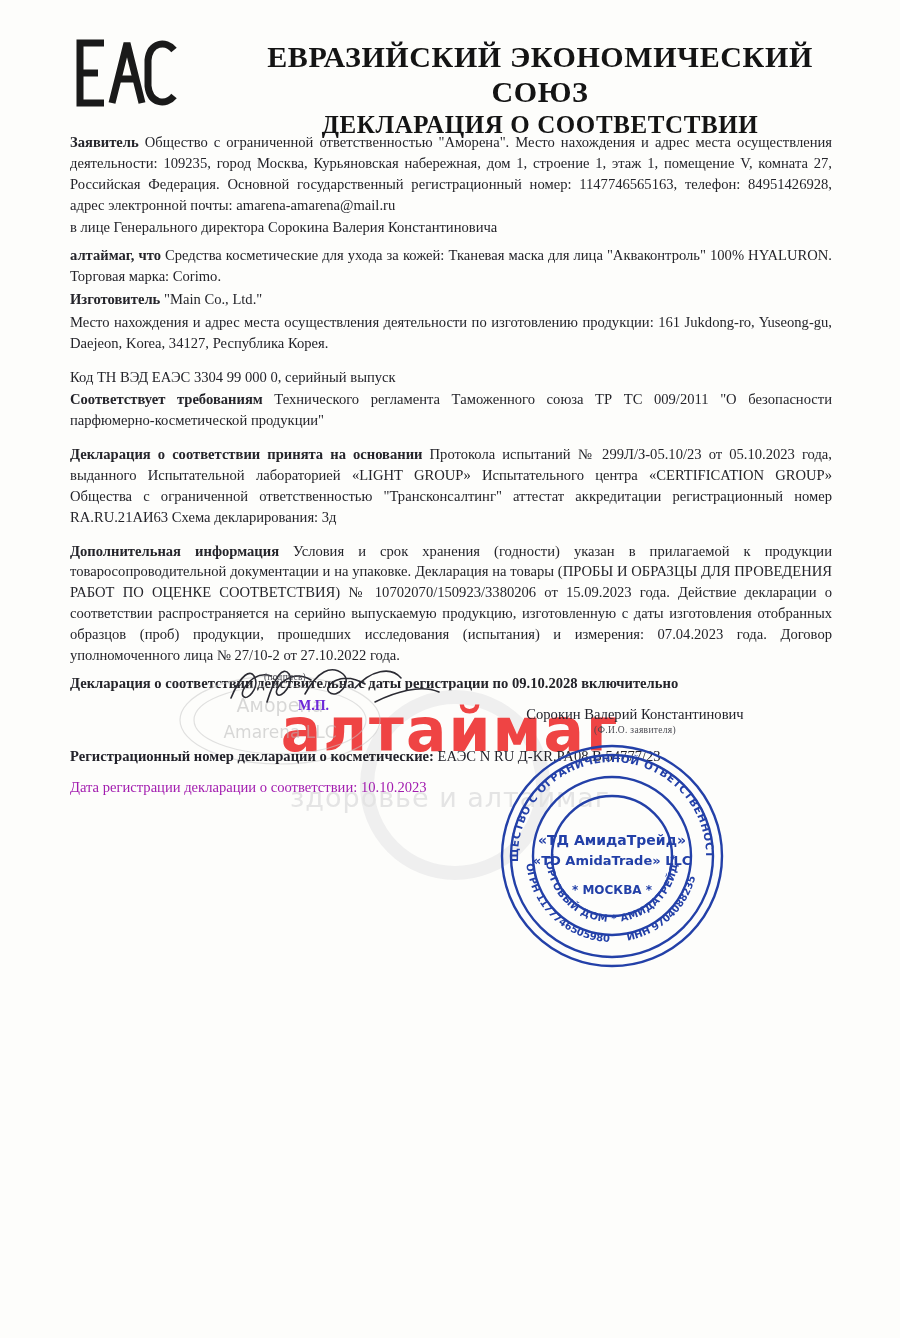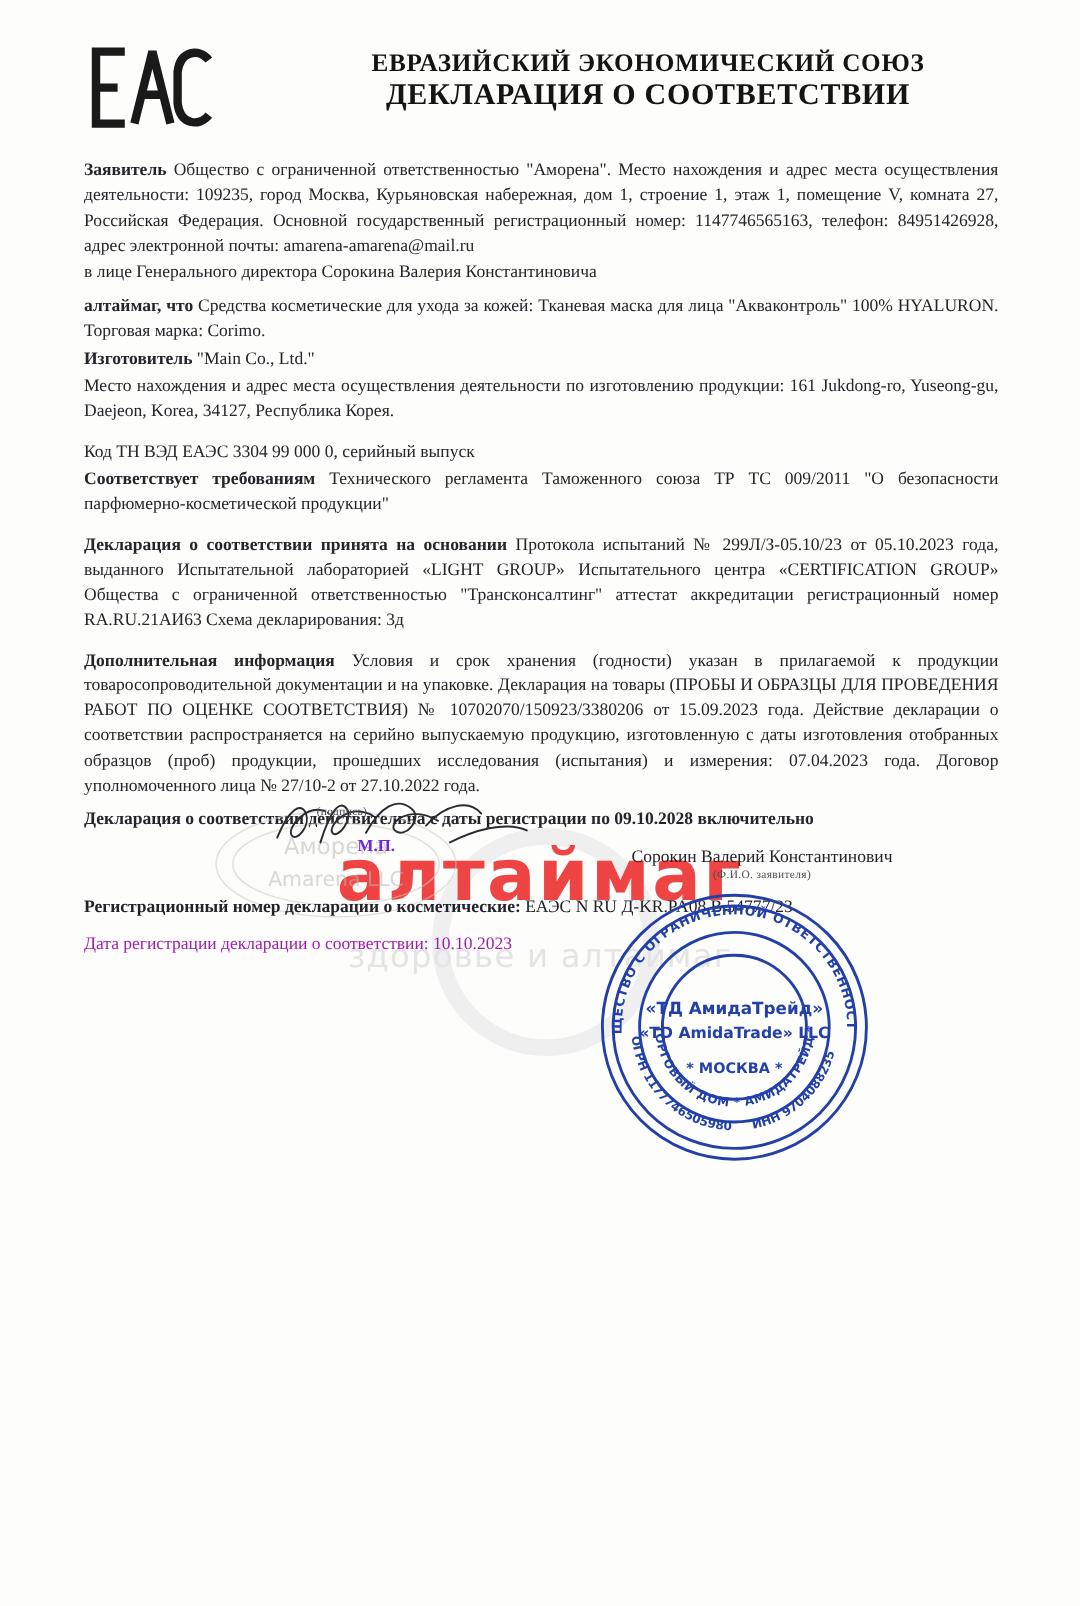--- a/index.html
+++ b/index.html
@@ -42,21 +42,21 @@
   .header-titles {
     position: absolute;
     left: 170px;
     right: 0;
     top: 6px;
     text-align: center;
   }
   .title-1 {
     font-family: "Liberation Serif", serif;
     font-weight: bold;
-    font-size: 21px;
+    font-size: 30px;
     letter-spacing: 0.6px;
     color: #141414;
     line-height: 1.15;
   }
   .title-2 {
     font-family: "Liberation Serif", serif;
     font-weight: bold;
     font-size: 25px;
     letter-spacing: 0.6px;
     color: #141414;

